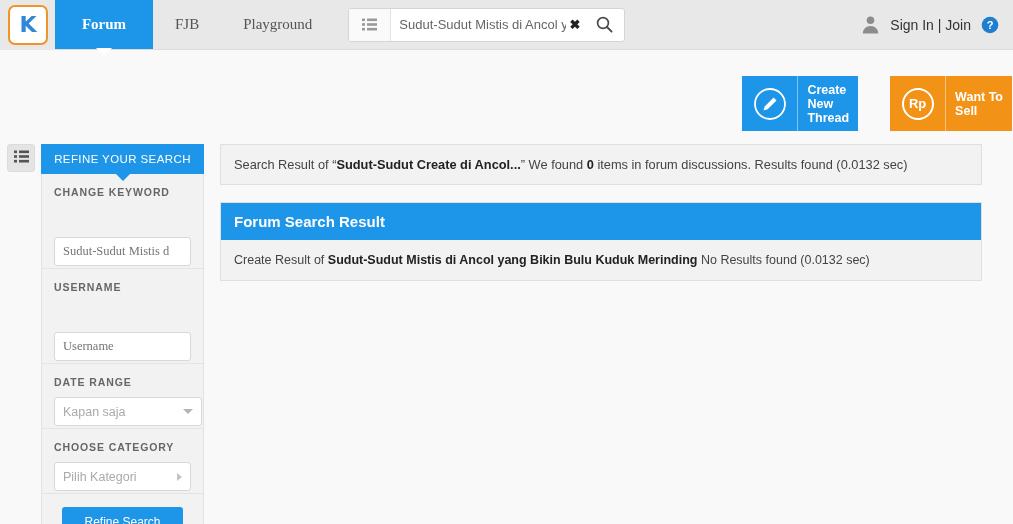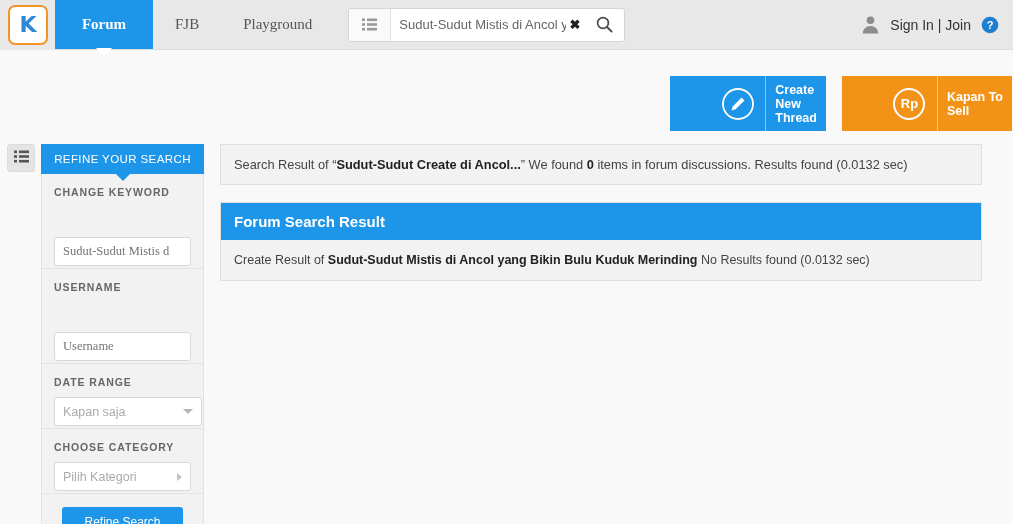--- a/index.html
+++ b/index.html
@@ -97,28 +97,28 @@
     display: flex; align-items: center; gap: 10px;
     padding-right: 14px;
   }
   .user-icon { display: flex; align-items: center; }
   .signin-text { font-size: 14px; color: #333; cursor: pointer; white-space: nowrap; }
   .help-icon { cursor: pointer; display: flex; }
 
   
   .action-row {
     display: flex; justify-content: flex-end;
-    gap: 16px;
+    gap: 32px;
     padding: 26px 0 0 0;
     padding-right: 1px;
   }
   .action-btn { display: flex; height: 55px; cursor: pointer; }
   .action-icon {
     width: 55px;
-    display: flex; align-items: center; justify-content: center; margin-left: 40px;
+    display: flex; align-items: center; justify-content: center;
   }
   .action-label {
     display: flex; align-items: center;
     padding: 0 9px;
     color: #fff; font-size: 12.5px; font-weight: bold;
     line-height: 1.12;
     border-left: 1px solid rgba(255,255,255,0.45);
   }
   .blue-btn  { background: #1d95e8; }
   .blue-btn .action-icon { background: #1d95e8; }
@@ -314,21 +314,21 @@
       </div>
     </div>
   </div>
 
   <div class="action-btn orange-btn">
     <div class="action-icon">
       <div class="rp-circle">Rp</div>
     </div>
     <div class="action-label">
       <div>
-        <div>Kapan To</div>
+        <div>Want To</div>
         <div>Sell</div>
       </div>
     </div>
   </div>
 </div>
 
 <div class="page-body">
 
   <div class="side-toggle-col">
     <div class="side-toggle">

